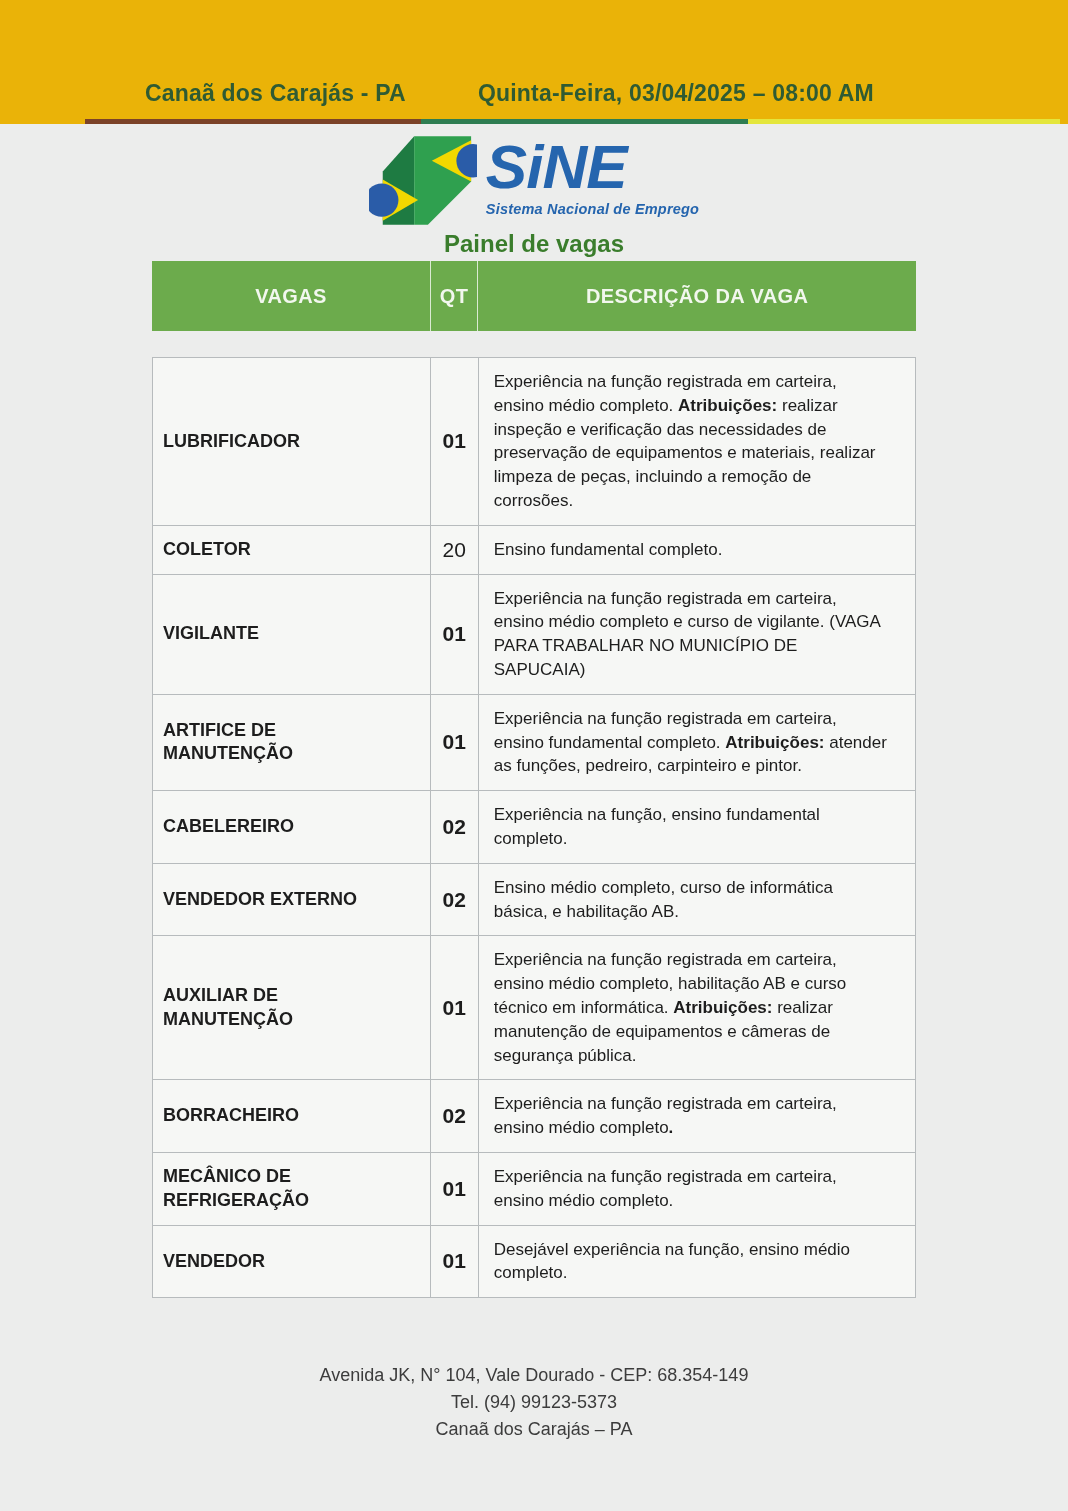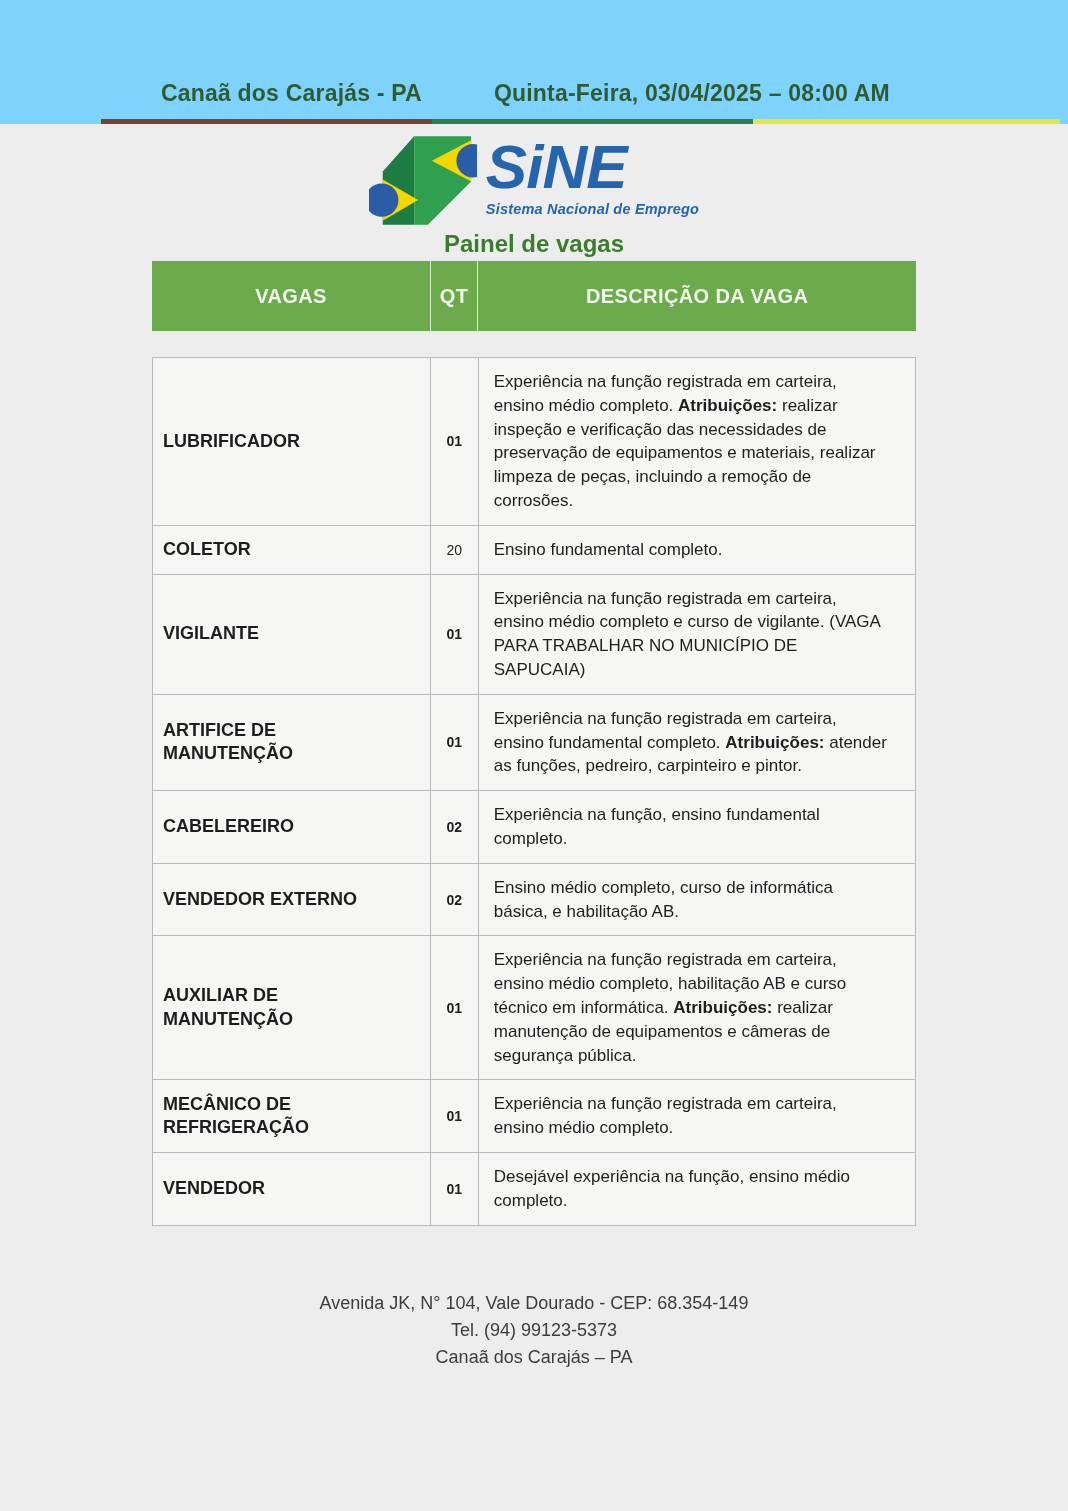--- a/index.html
+++ b/index.html
@@ -8,23 +8,22 @@
 
   .page {
     position: relative;
     width: 1068px;
     height: 1511px;
     margin: 0 auto;
     background: #ecedec;
     overflow: hidden;
   }
   .top-band {
-    background: #7dd3fc;
+    background: #eab308;
     padding-top: 80px;
-    padding-left: 16px;
   }
 
   
   .header-row {
     display: flex;
     align-items: baseline;
     padding-left: 145px;
     gap: 72px;
   }
   .header-row span {
@@ -109,21 +108,21 @@
   td.col-vaga {
     width: 36.4%;
     font-weight: 700;
     font-size: 18px;
     line-height: 1.3;
     padding: 12px 60px 12px 10px;
   }
   td.col-qt {
     width: 6.3%;
     text-align: center;
-    font-size: 14px;
+    font-size: 21px;
     padding: 1px 4px;
   }
   td.col-qt .bold { font-weight: 700; }
   td.col-desc {
     font-size: 17px;
     line-height: 1.4;
     padding: 12px 24px 12px 15px;
   }
 
   
@@ -218,20 +217,25 @@
     <td class="col-qt"><span class="bold">02</span></td>
     <td class="col-desc"><span><span>Ensino médio completo, curso de informática básica, e habilitação AB.</span></span></td>
   </tr>
 
   <tr>
     <td class="col-vaga"><span>AUXILIAR DE MANUTENÇÃO</span></td>
     <td class="col-qt"><span class="bold">01</span></td>
     <td class="col-desc"><span><span>Experiência na função registrada em carteira, ensino médio completo, habilitação AB e curso técnico em informática. </span><span style="font-weight: 700;">Atribuições:</span><span> realizar manutenção de equipamentos e câmeras de segurança pública.</span></span></td>
   </tr>
 
+  <tr>
+    <td class="col-vaga"><span>BORRACHEIRO</span></td>
+    <td class="col-qt"><span class="bold">02</span></td>
+    <td class="col-desc"><span><span>Experiência na função registrada em carteira, ensino médio completo</span><span style="font-weight: 700;">.</span></span></td>
+  </tr>
 
   <tr>
     <td class="col-vaga"><span>MECÂNICO DE REFRIGERAÇÃO</span></td>
     <td class="col-qt"><span class="bold">01</span></td>
     <td class="col-desc"><span><span>Experiência na função registrada em carteira, ensino médio completo.</span></span></td>
   </tr>
 
   <tr>
     <td class="col-vaga"><span>VENDEDOR</span></td>
     <td class="col-qt"><span class="bold">01</span></td>

